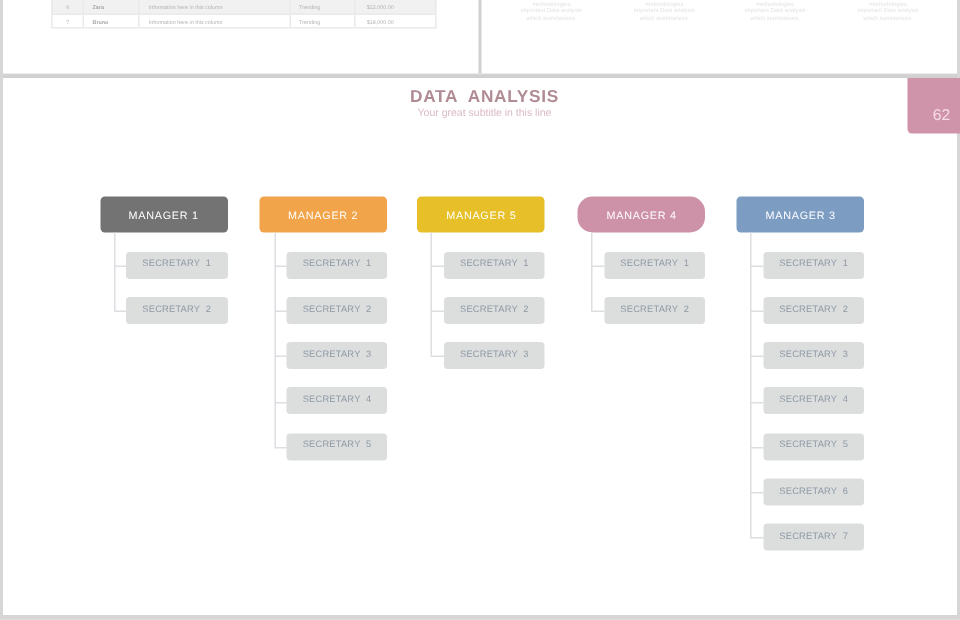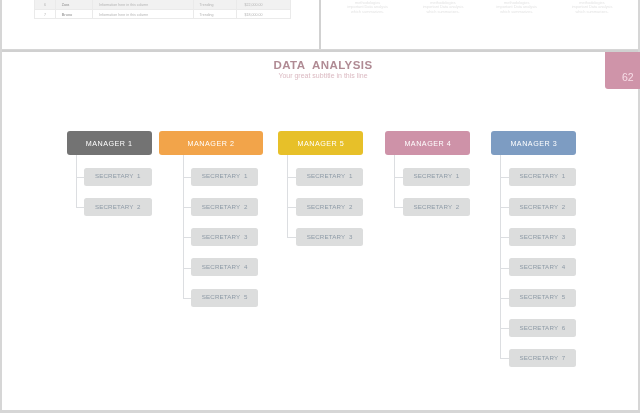--- a/index.html
+++ b/index.html
@@ -100,21 +100,21 @@
 <div id="chart">
     <div>
       <div class="mgr" style="left: 66.6px; top: 130.6px; width: 85px; background: #737373;">MANAGER 1</div>
       <div class="vline" style="left: 75.6px; top: 155.4px; height: 51.65px;"></div>
       <div class="hline" style="left: 75.6px; top: 176.8px; width: 8.4px;"></div>
       <div class="sec" style="left: 84px; top: 167.7px; width: 67.6px;">SECRETARY  1</div>
       <div class="hline" style="left: 75.6px; top: 207.05px; width: 8.4px;"></div>
       <div class="sec" style="left: 84px; top: 197.95px; width: 67.6px;">SECRETARY  2</div>
     </div>
     <div>
-      <div class="mgr" style="left: 159px; top: 130.6px; width: 104px; background: rgb(242, 164, 74);">MANAGER 2</div>
+      <div class="mgr" style="left: 173px; top: 130.6px; width: 85px; background: rgb(242, 164, 74);">MANAGER 2</div>
       <div class="vline" style="left: 182.5px; top: 155.4px; height: 142.4px;"></div>
       <div class="hline" style="left: 182.5px; top: 176.8px; width: 8.4px;"></div>
       <div class="sec" style="left: 190.9px; top: 167.7px; width: 67.6px;">SECRETARY  1</div>
       <div class="hline" style="left: 182.5px; top: 207.05px; width: 8.4px;"></div>
       <div class="sec" style="left: 190.9px; top: 197.95px; width: 67.6px;">SECRETARY  2</div>
       <div class="hline" style="left: 182.5px; top: 237.3px; width: 8.4px;"></div>
       <div class="sec" style="left: 190.9px; top: 228.2px; width: 67.6px;">SECRETARY  3</div>
       <div class="hline" style="left: 182.5px; top: 267.55px; width: 8.4px;"></div>
       <div class="sec" style="left: 190.9px; top: 258.45px; width: 67.6px;">SECRETARY  4</div>
       <div class="hline" style="left: 182.5px; top: 297.8px; width: 8.4px;"></div>
@@ -124,21 +124,21 @@
       <div class="mgr" style="left: 278.4px; top: 130.6px; width: 85px; background: rgb(231, 192, 41);">MANAGER 5</div>
       <div class="vline" style="left: 287.4px; top: 155.4px; height: 81.9px;"></div>
       <div class="hline" style="left: 287.4px; top: 176.8px; width: 8.4px;"></div>
       <div class="sec" style="left: 295.8px; top: 167.7px; width: 67.6px;">SECRETARY  1</div>
       <div class="hline" style="left: 287.4px; top: 207.05px; width: 8.4px;"></div>
       <div class="sec" style="left: 295.8px; top: 197.95px; width: 67.6px;">SECRETARY  2</div>
       <div class="hline" style="left: 287.4px; top: 237.3px; width: 8.4px;"></div>
       <div class="sec" style="left: 295.8px; top: 228.2px; width: 67.6px;">SECRETARY  3</div>
     </div>
     <div>
-      <div class="mgr" style="left: 385.3px; top: 130.6px; width: 85px; background: rgb(206, 146, 168);">MANAGER 4</div>
+      <div class="mgr" style="left: 385.3px; top: 130.6px; width: 85px; background: rgb(206, 146, 168); border-radius: 10px;">MANAGER 4</div>
       <div class="vline" style="left: 394.3px; top: 155.4px; height: 51.65px;"></div>
       <div class="hline" style="left: 394.3px; top: 176.8px; width: 8.4px;"></div>
       <div class="sec" style="left: 402.7px; top: 167.7px; width: 67.6px;">SECRETARY  1</div>
       <div class="hline" style="left: 394.3px; top: 207.05px; width: 8.4px;"></div>
       <div class="sec" style="left: 402.7px; top: 197.95px; width: 67.6px;">SECRETARY  2</div>
     </div>
     <div>
       <div class="mgr" style="left: 491.3px; top: 130.6px; width: 85px; background: rgb(125, 156, 194);">MANAGER 3</div>
       <div class="vline" style="left: 500.3px; top: 155.4px; height: 202.9px;"></div>
       <div class="hline" style="left: 500.3px; top: 176.8px; width: 8.4px;"></div>

